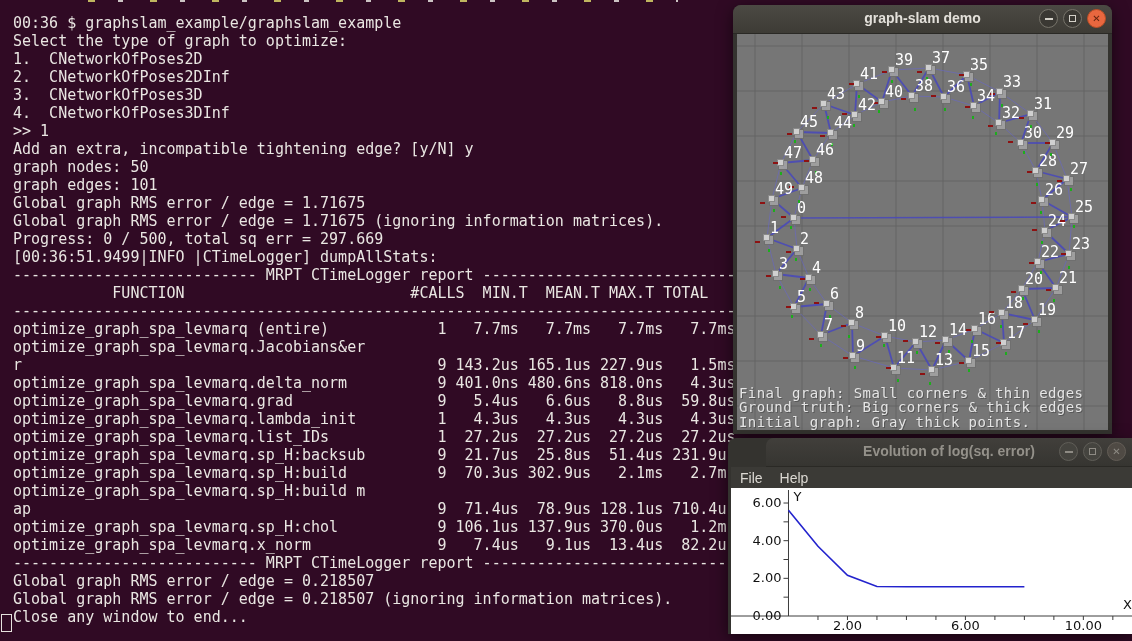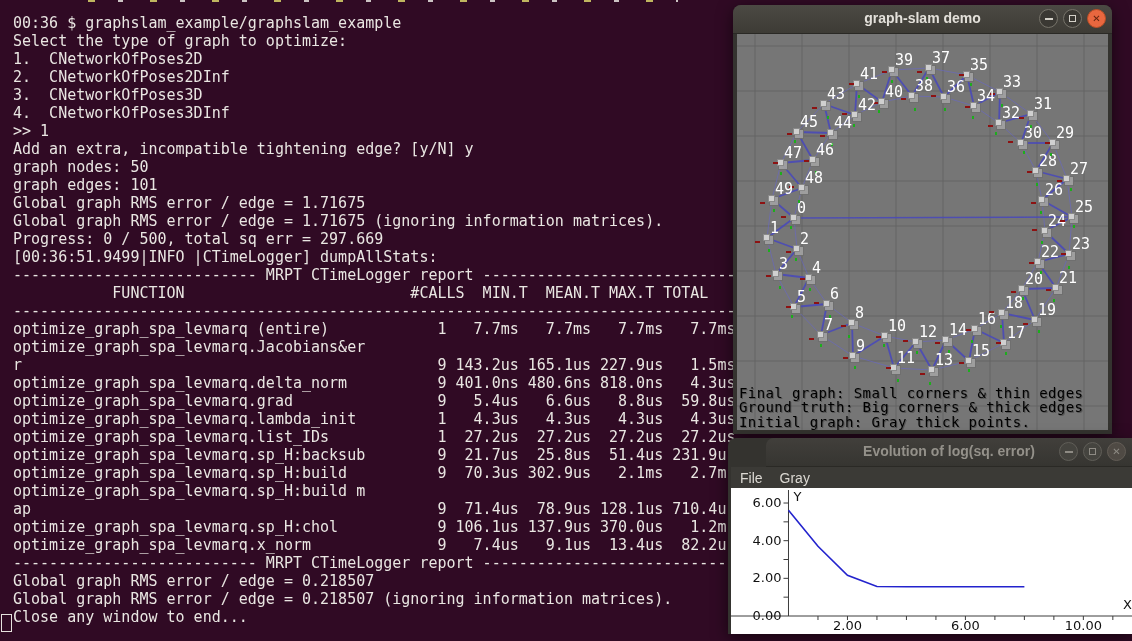--- a/index.html
+++ b/index.html
@@ -31,21 +31,21 @@
   .inactive .titlebar{background:linear-gradient(#413f3b,#363531);}
   .inactive .titlebar .title{color:#94918a;}
   .inactive .wbtn{background:#45443f;border:1px solid #605e58;color:#8e8b84;}
   .inactive .wbtn.close{background:#4f4a44;border:1px solid #635d56;color:#8e8b84;}
   .glyph-min{display:block;width:8px;height:2px;background:currentColor;}
   .glyph-max{display:block;width:7px;height:7px;border:1.5px solid currentColor;box-sizing:border-box;}
   .glyph-x{font:bold 10px "DejaVu Sans",sans-serif;line-height:10px;}
   
   #graph-window{left:733px;top:5px;width:379px;height:429px;}
   #graph-window .viewport{position:absolute;left:4px;right:4px;top:29px;bottom:4px;background:#767676;overflow:hidden;}
-  #graph-window .legend{position:absolute;left:2px;bottom:1px;color:#000000;
+  #graph-window .legend{position:absolute;left:2px;bottom:1px;color:#e5e5e5;
     font:14px/14.4px "DejaVu Sans Mono",monospace;letter-spacing:.4px;text-shadow:1px 1px 0 rgba(40,40,40,.4);}
   
   #plot-window{left:728px;top:438px;width:404px;height:196px;border-radius:8px 0 0 0;}
   #plot-window .titlebar{border-radius:8px 0 0 0;margin-left:38px;}
   #plot-window .menubar{position:absolute;left:3px;right:0;top:29px;height:21px;background:#3b3a36;
     display:flex;align-items:center;gap:17px;padding-left:9px;
     font:14px "Liberation Sans",sans-serif;color:#dcd9d3;}
   #plot-window .menubar span{cursor:default;text-align:center;}
   #plot-window .plotarea{position:absolute;left:3px;top:50px;width:401px;height:146px;background:#ffffff;}
   svg{display:block;}
@@ -498,21 +498,21 @@
         <div class="wbtn max">
             <span class="glyph-max"></span>
           </div>
         <div class="wbtn close">
             <span class="glyph-x">✕</span>
           </div>
       </div>
     </div>
     <div class="menubar">
       <span>File</span>
-      <span>Gray</span>
+      <span>Help</span>
     </div>
     <div class="plotarea">
       <svg id="plot-svg" width="401" height="146">
           <rect x="0" y="0" width="401" height="146" fill="#ffffff"></rect>
           <line x1="0" y1="128" x2="401" y2="128" stroke="#3c3c3c" stroke-width="1"></line>
           <line x1="57.49632352941176" y1="2" x2="57.49632352941176" y2="128" stroke="#3c3c3c" stroke-width="1"></line>
           <line x1="86.98161764705883" y1="128" x2="86.98161764705883" y2="132" stroke="#3c3c3c" stroke-width="1"></line>
           <line x1="116.46691176470588" y1="128" x2="116.46691176470588" y2="132" stroke="#3c3c3c" stroke-width="1"></line>
           <line x1="145.95220588235296" y1="128" x2="145.95220588235296" y2="132" stroke="#3c3c3c" stroke-width="1"></line>
           <line x1="175.43750000000003" y1="128" x2="175.43750000000003" y2="132" stroke="#3c3c3c" stroke-width="1"></line>

